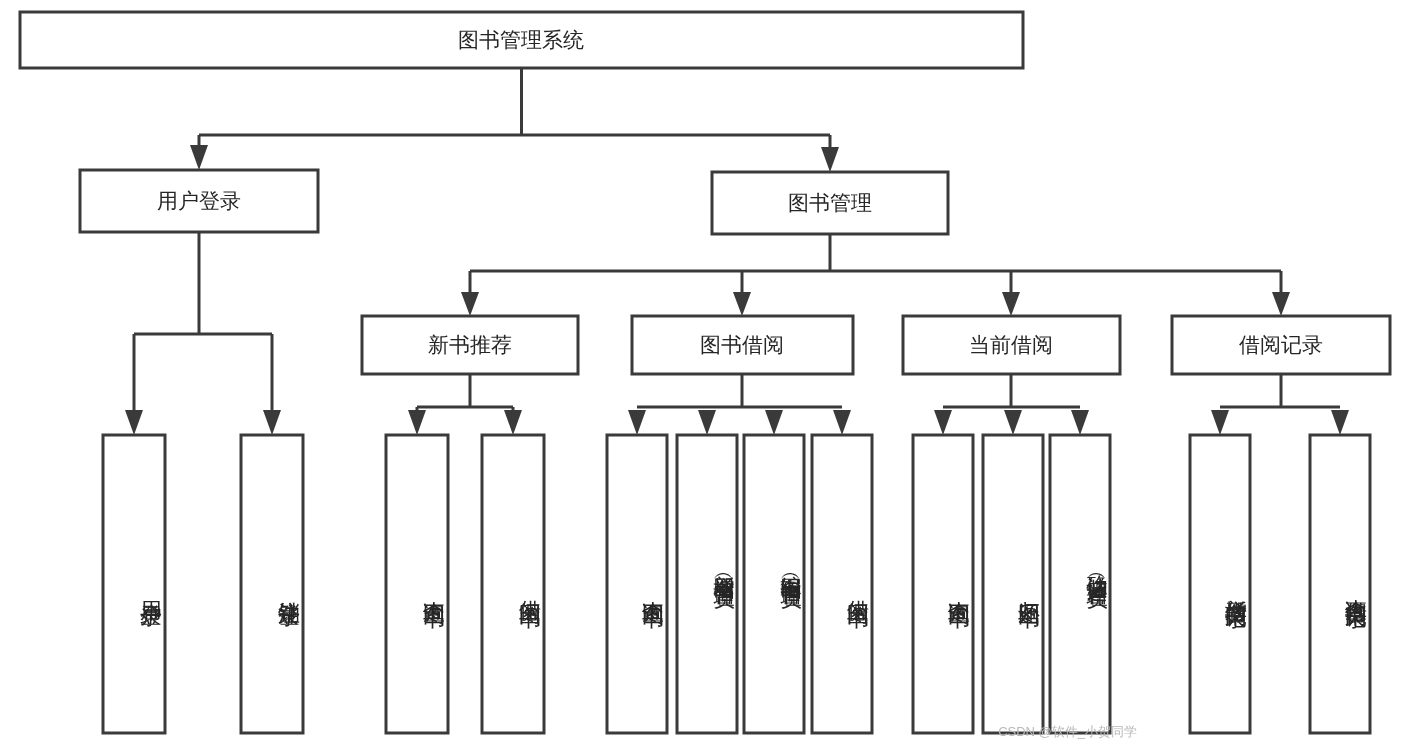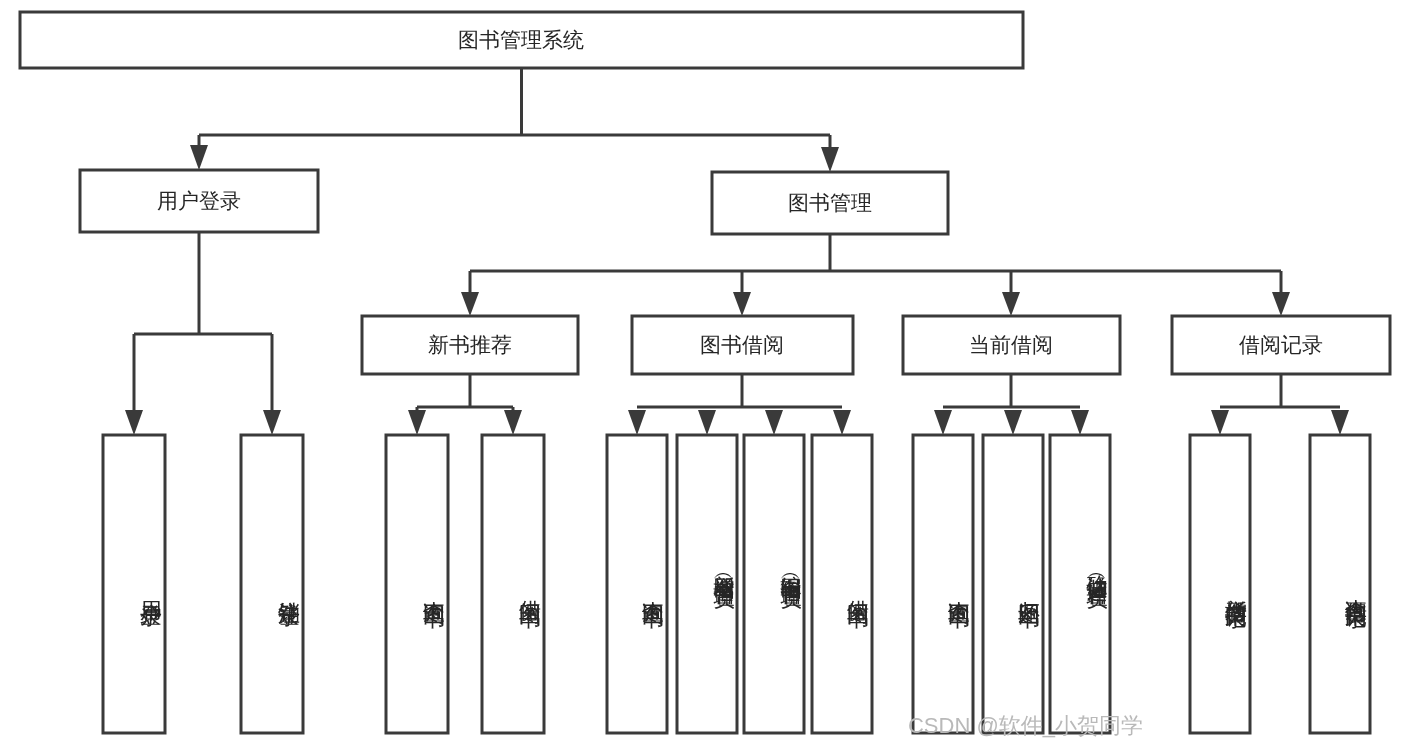--- a/index.html
+++ b/index.html
@@ -42,24 +42,24 @@
   }
   .node-label {
     font-family: "Liberation Sans", "DejaVu Sans", sans-serif;
     font-size: 21px;
     fill: #262626;
     text-anchor: middle;
     dominant-baseline: middle;
   }
   .watermark {
     position: absolute;
-    right: 2px;
+    right: 8px;
     bottom: 6px;
     font-family: "Liberation Sans", "DejaVu Sans", sans-serif;
-    font-size: 22px;
+    font-size: 13px;
     color: #b9b9b9;
     white-space: nowrap;
     user-select: none;
     text-align: center;
   }
 </style>
 </head>
 <body>
 
 <div id="diagram-root">

